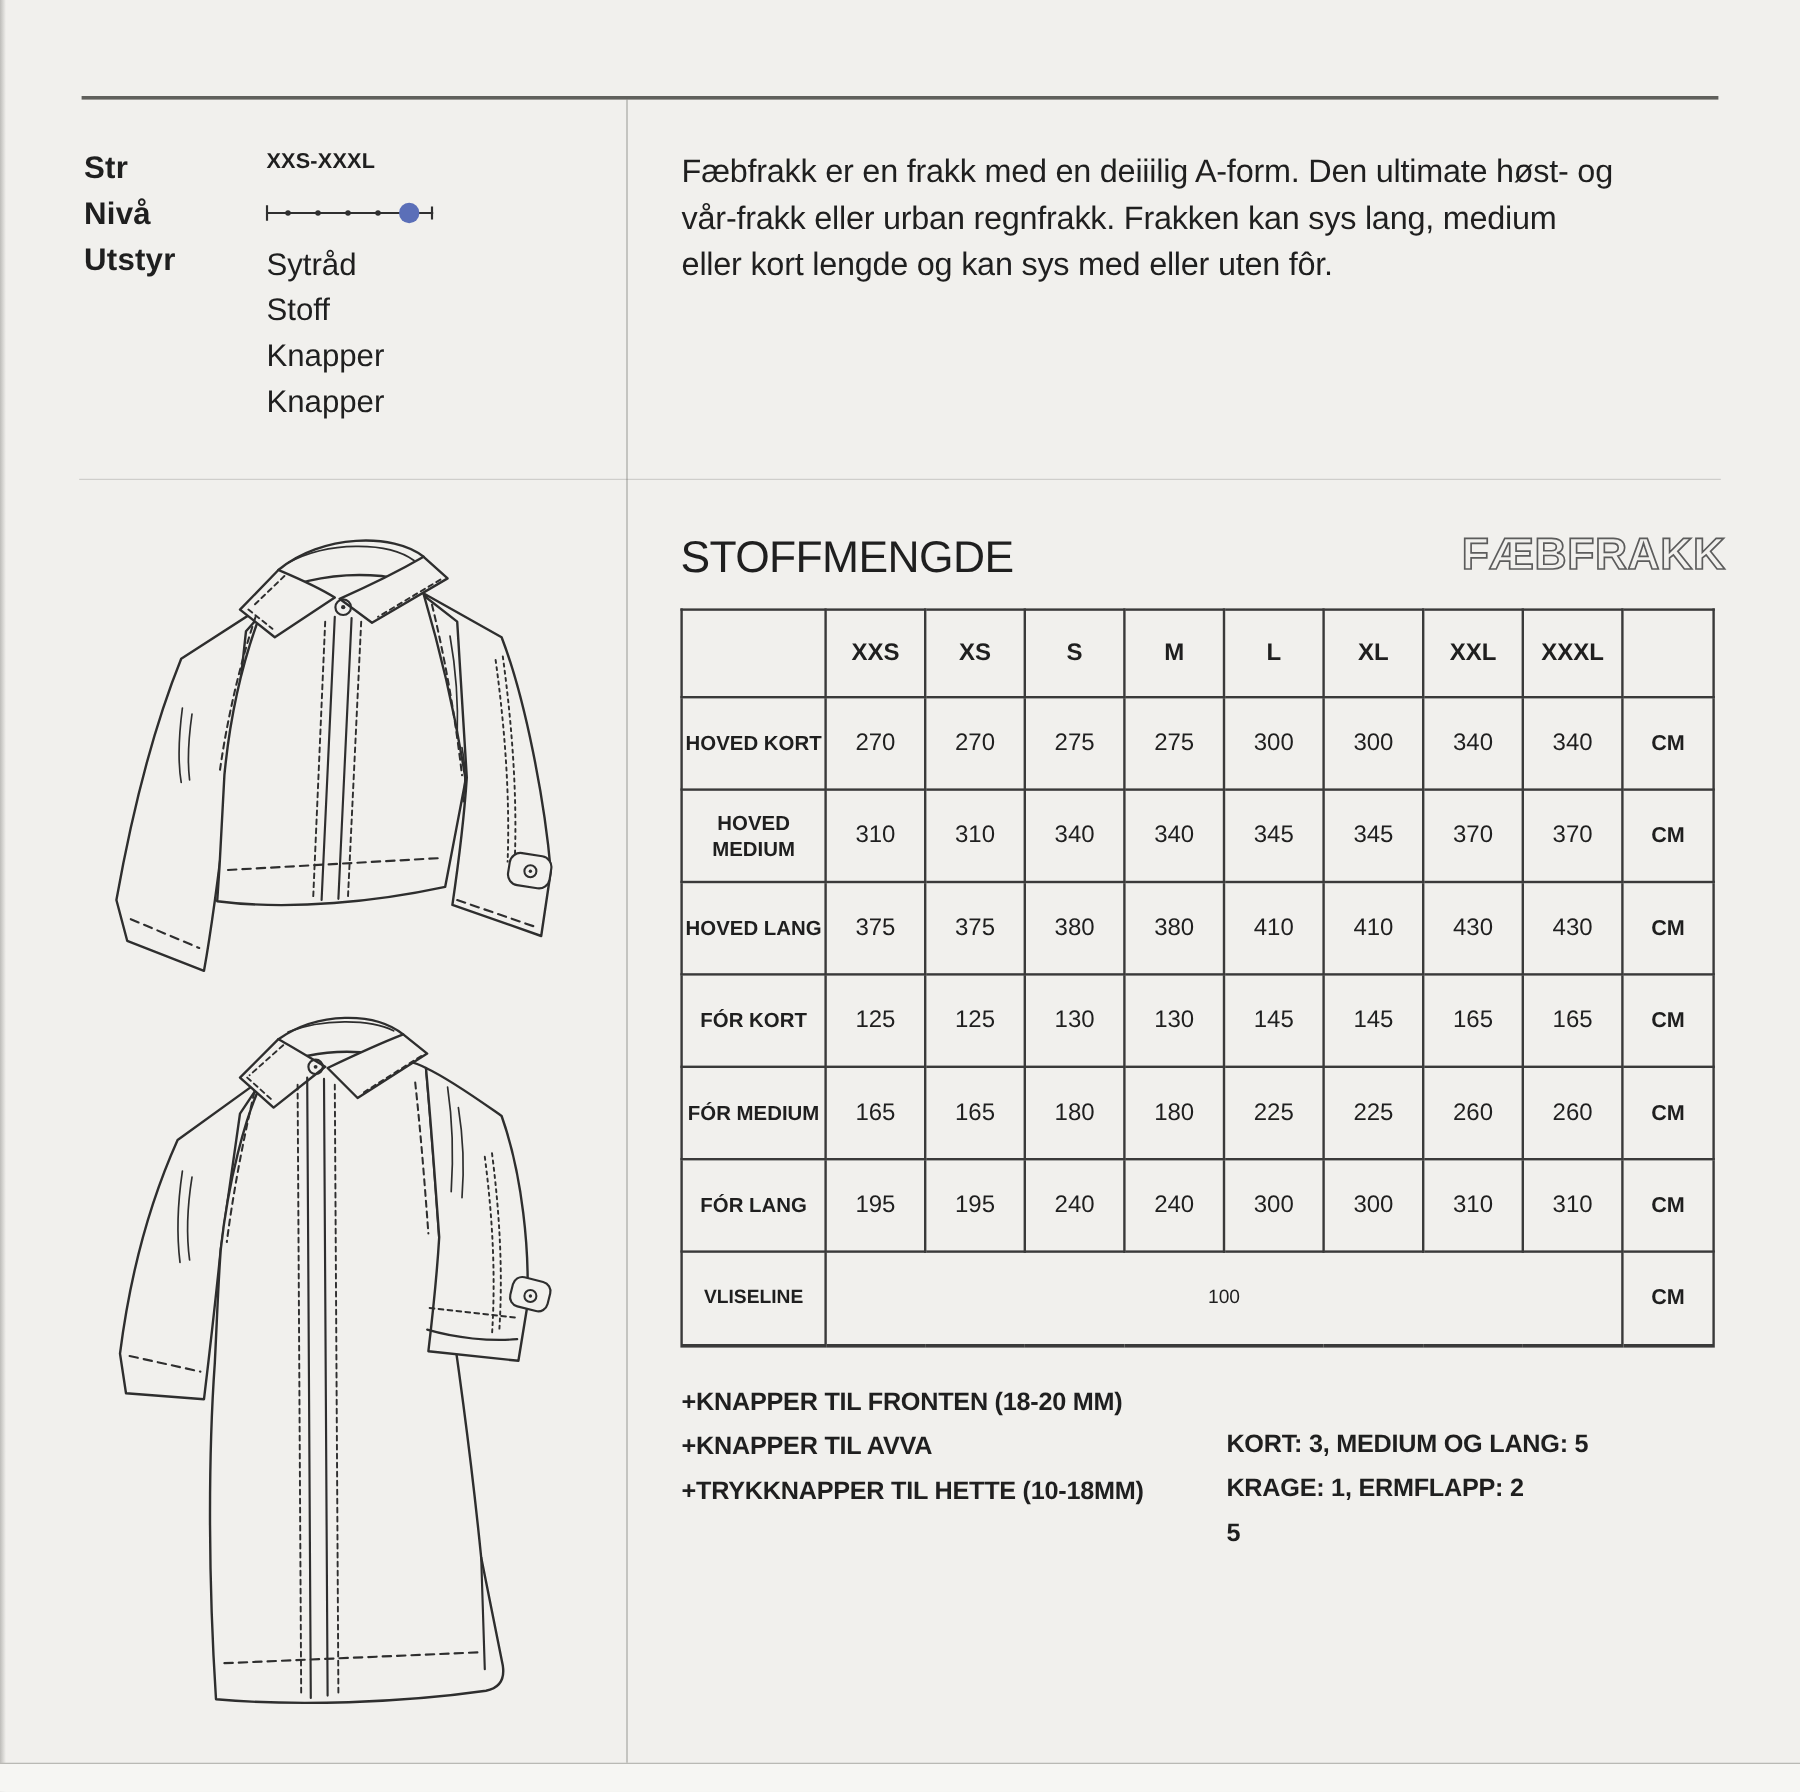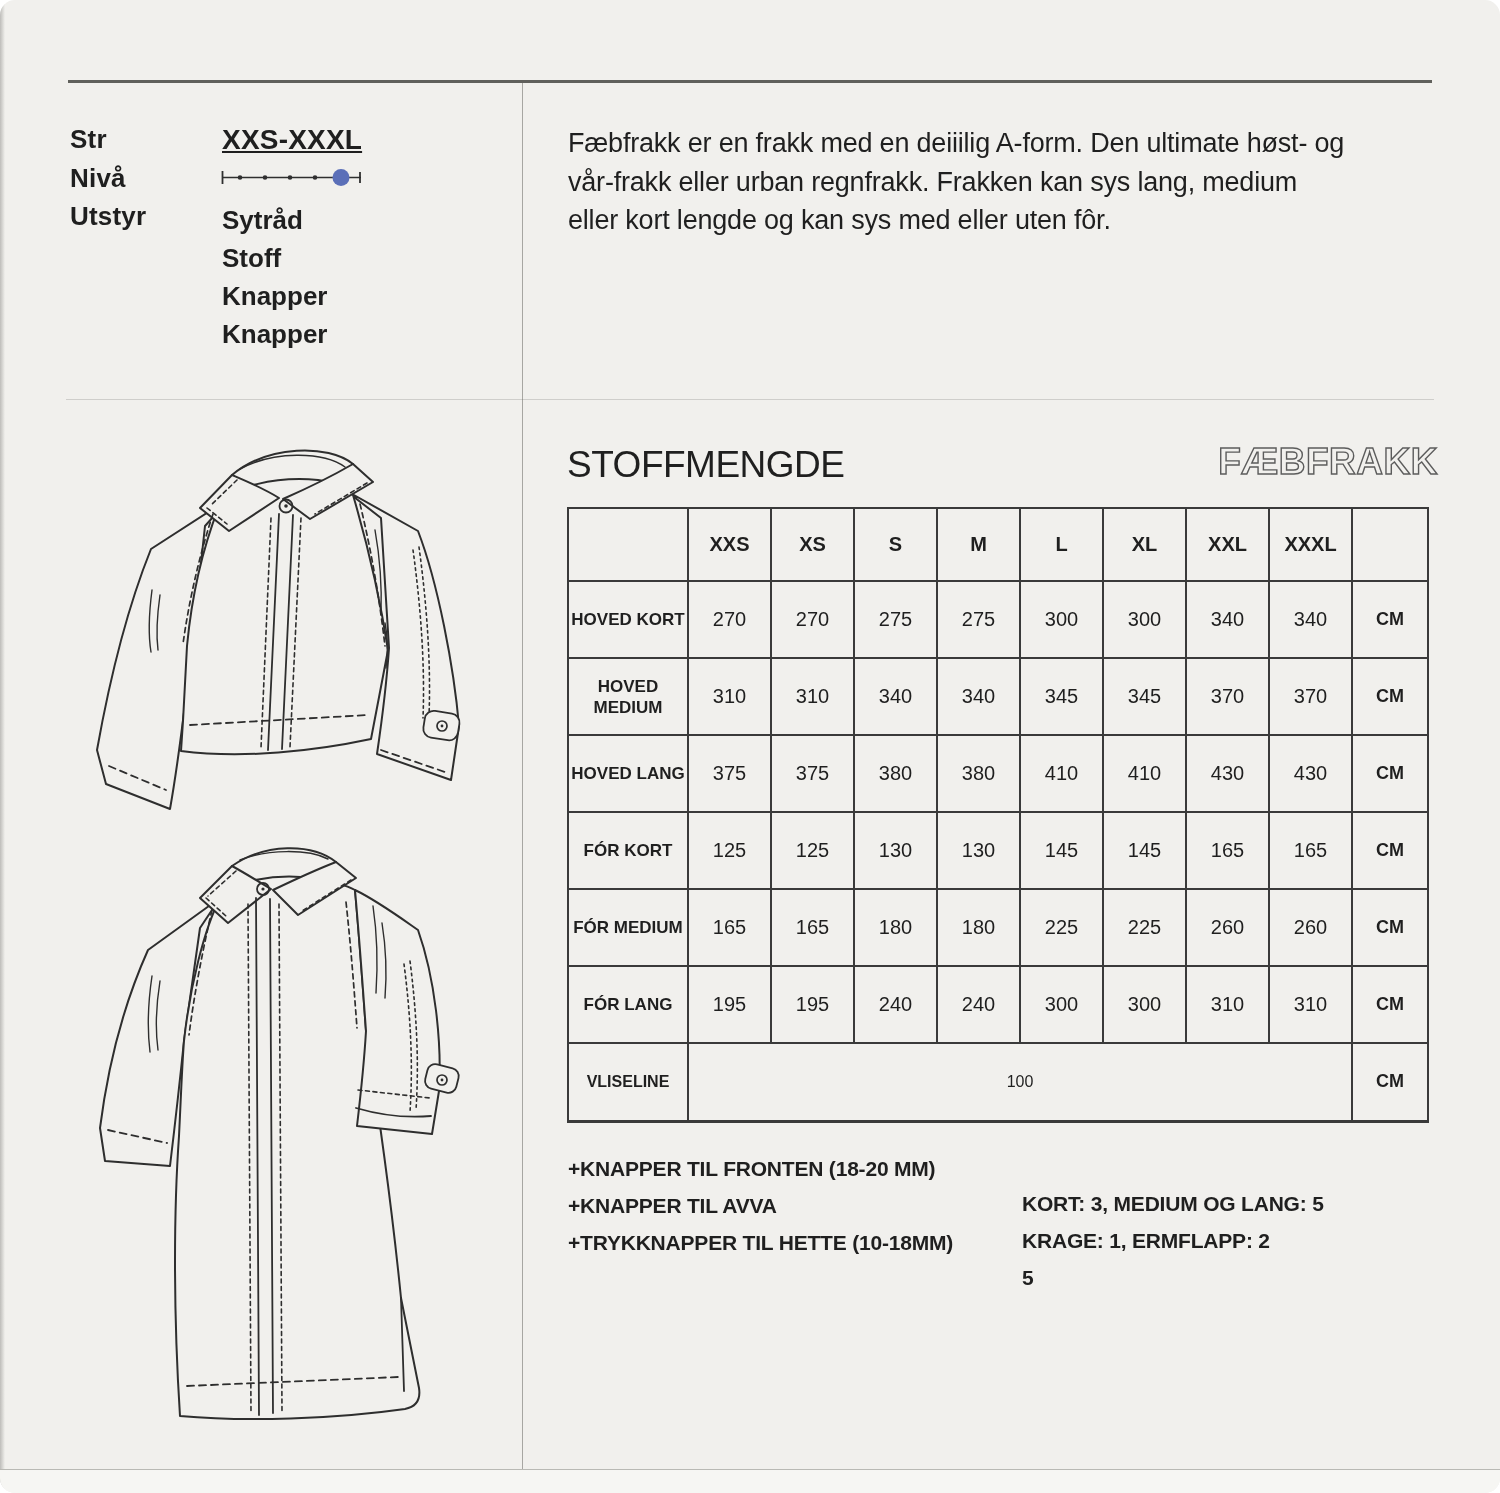--- a/index.html
+++ b/index.html
@@ -3,35 +3,34 @@
 <meta charset="utf-8">
 <style>
   html,body{margin:0;padding:0;}
   .page{
     position:relative;
     width:1500px;height:1493px;
     background:#f1f0ed;
     font-family:"Liberation Sans","DejaVu Sans",sans-serif;
     color:#1f1f1f;
     overflow:hidden;
-    border-radius:15px;
   }
   
   .edge-left{position:absolute;left:0;top:0;width:5px;height:100%;
     background:linear-gradient(to right,rgba(70,70,66,0.30),rgba(70,70,66,0));}
   .top-rule{position:absolute;left:68px;top:80px;width:1364px;height:3px;background:#60605c;}
   .mid-line{position:absolute;left:66px;top:399px;width:1368px;height:1px;background:rgba(120,120,114,0.28);}
   .divider{position:absolute;left:522px;top:83px;width:1px;height:1386px;background:rgba(105,105,100,0.55);}
   .bottom-strip{position:absolute;left:0;top:1469px;width:100%;height:24px;background:#f6f6f3;
     border-top:1px solid rgba(110,110,105,0.45);}
 
   
   .spec-label{position:absolute;left:70px;font-size:26px;font-weight:700;letter-spacing:0.2px;}
-  .spec-value{position:absolute;left:222px;font-size:28px;font-weight:700;letter-spacing:0.2px;text-decoration:underline;}
-  .equipment{position:absolute;left:222px;top:201px;font-size:26px;font-weight:700;line-height:38px;}
+  .spec-value{position:absolute;left:222px;font-size:18px;font-weight:700;letter-spacing:0.2px;}
+  .equipment{position:absolute;left:222px;top:201px;font-size:26px;font-weight:400;line-height:38px;}
   .level-indicator{position:absolute;left:221px;top:166px;}
 
   
   .description{position:absolute;left:568px;top:124px;width:940px;
     font-size:27px;line-height:38.5px;font-weight:400;letter-spacing:-0.2px;}
   .description span{display:block;}
 
   
   .section-title{position:absolute;left:567px;top:444px;font-size:37px;font-weight:400;letter-spacing:-0.5px;}
   .brand-logo{position:absolute;left:1196px;top:440px;}

